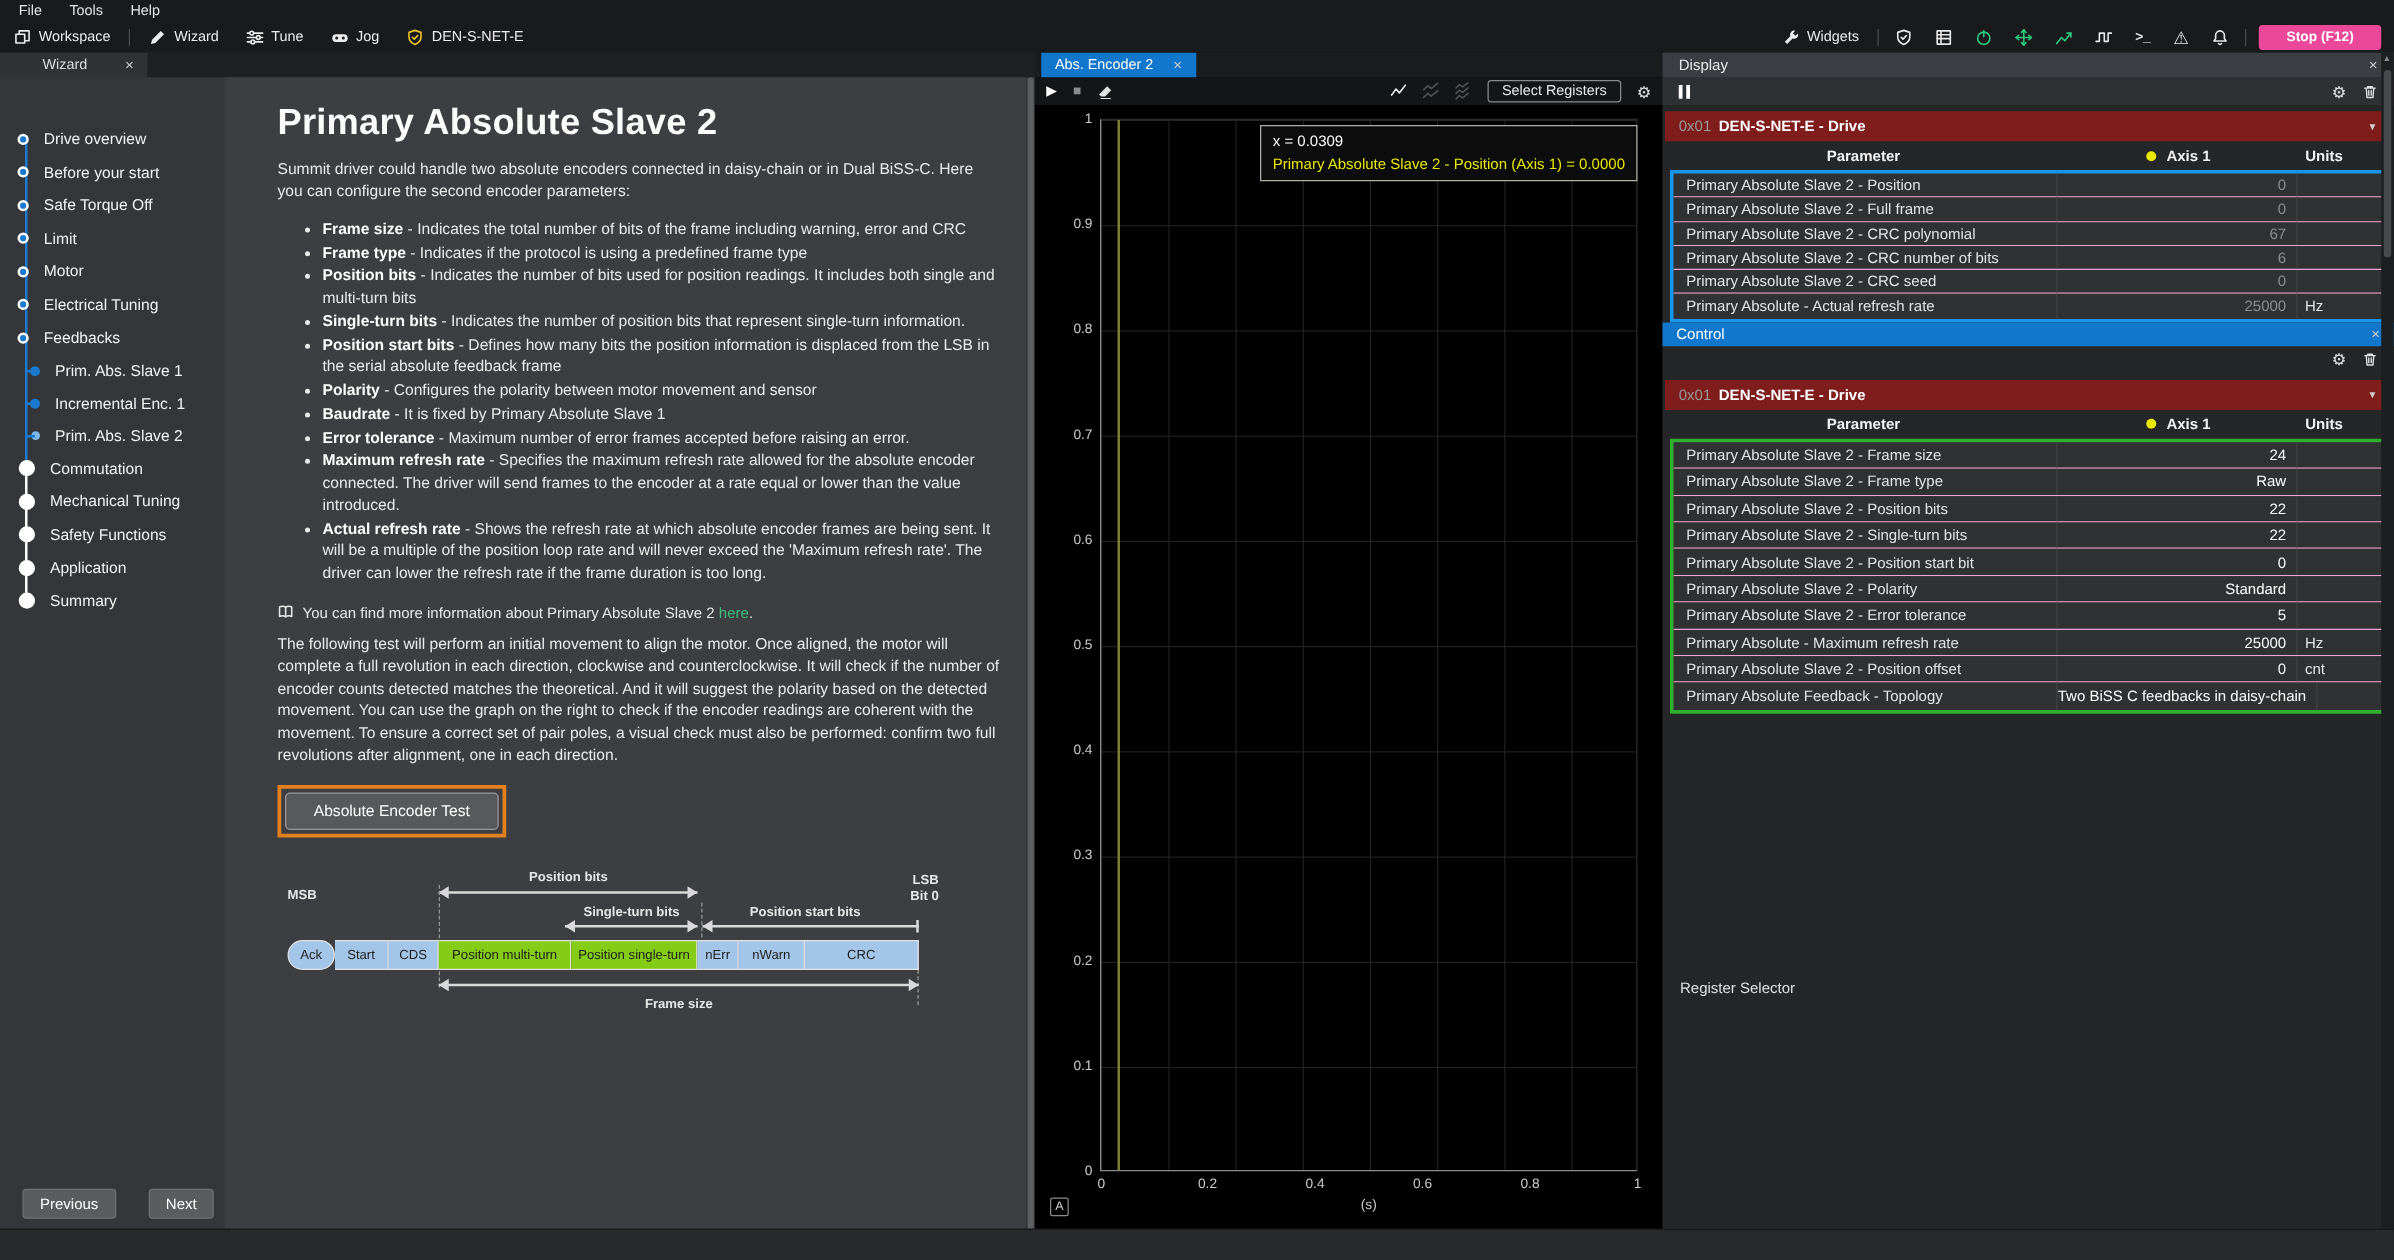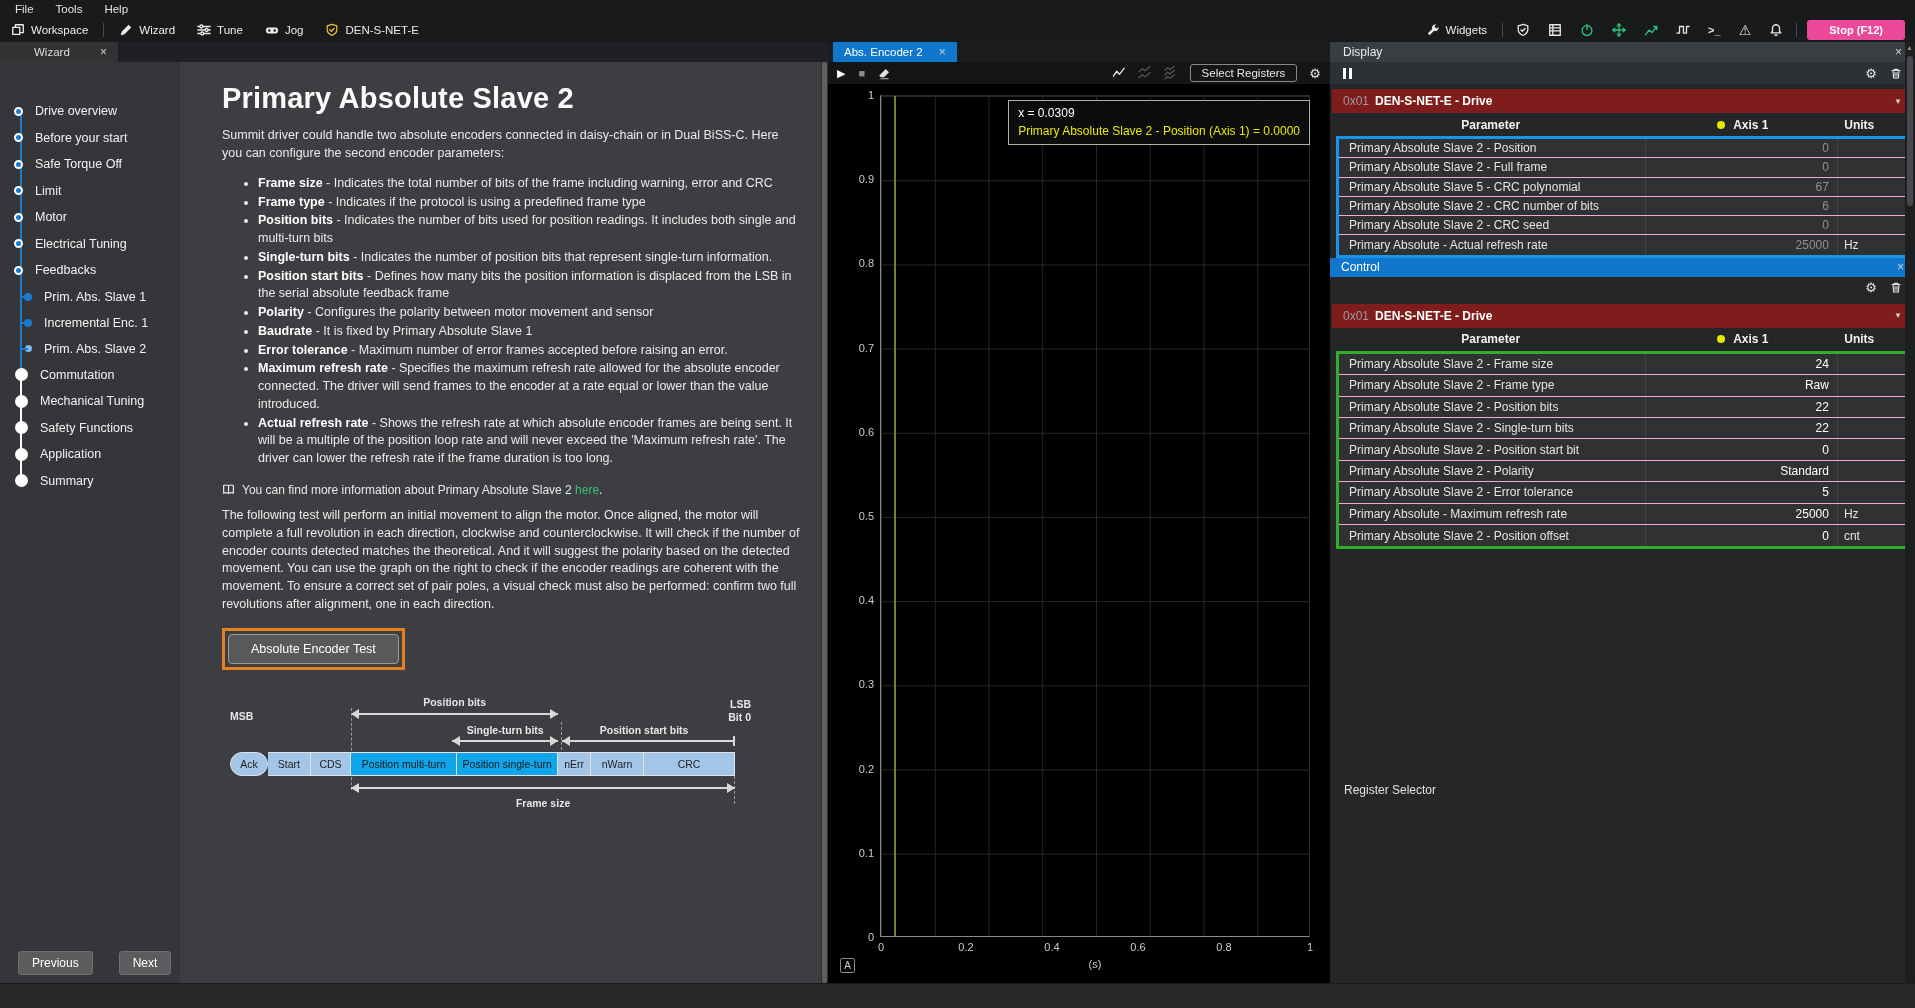--- a/index.html
+++ b/index.html
@@ -61,21 +61,21 @@
   .dlab { position:absolute; text-align:center; font-weight:bold; white-space:nowrap; }
   .arr { position:absolute; height:2px; background:#d9d9d9; }
   .arr .ah-l { position:absolute; left:0; top:-4px; width:0; height:0; border-right:8px solid #d9d9d9; border-top:5px solid transparent; border-bottom:5px solid transparent; }
   .arr .ah-r { position:absolute; right:0; top:-4px; width:0; height:0; border-left:8px solid #d9d9d9; border-top:5px solid transparent; border-bottom:5px solid transparent; }
   .arr .tick-r { position:absolute; right:0; top:-4px; width:2px; height:10px; background:#d9d9d9; }
   .dguide { position:absolute; width:0; border-left:1px dashed #9a9a9a; }
   .bitbar { position:absolute; left:0; top:56px; width:100%; height:24px; display:flex; }
   .cell { border:1px solid #e2e2e2; border-left:none; display:flex; align-items:center; justify-content:center; color:#1c1c1c; font-size:10.5px; white-space:nowrap; overflow:hidden; }
   .cell:first-child { border-left:1px solid #e2e2e2;border-radius:12px; }
   .cell.blue { background:#a3c6e8; }
-  .cell.red { background:#0ea5e9; }
+  .cell.red { background:#84cc16; }
 
   .vscroll { width:7px; background:#2f3032; position:relative; flex:none; }
   .vscroll .thumb { position:absolute; top:0; bottom:0; left:1px; width:5px; background:#5d5f61; border-radius:2px; }
 
   
   .region-plot { position:absolute; top:42px; left:828px; width:502px; bottom:25px; background:#000; }
   .plot-tabstrip { position:absolute; top:0; left:0; right:0; height:20px; background:#1b1c1e; display:flex; }
   .tab-enc { margin-left:5px; background:#1177cc; color:#fff; display:flex; align-items:center; gap:16px; padding:0 11px; font-size:11.5px; }
   .plot-toolbar { position:absolute; top:20px; left:0; right:0; height:22px; background:#141517; display:flex; align-items:center; padding:0 9px; gap:13px; }
   .pt-play { color:#fff; font-size:11px; line-height:1; }
@@ -514,21 +514,21 @@
         <span class="c1">Primary Absolute Slave 2 - Position</span>
         <span class="c2">0</span>
         <span class="c3"></span>
       </div>
     <div class="prow">
         <span class="c1">Primary Absolute Slave 2 - Full frame</span>
         <span class="c2">0</span>
         <span class="c3"></span>
       </div>
     <div class="prow">
-        <span class="c1">Primary Absolute Slave 5 - CRC polynomial</span>
+        <span class="c1">Primary Absolute Slave 2 - CRC polynomial</span>
         <span class="c2">67</span>
         <span class="c3"></span>
       </div>
     <div class="prow">
         <span class="c1">Primary Absolute Slave 2 - CRC number of bits</span>
         <span class="c2">6</span>
         <span class="c3"></span>
       </div>
     <div class="prow">
         <span class="c1">Primary Absolute Slave 2 - CRC seed</span>
@@ -612,20 +612,25 @@
     <div class="prow">
         <span class="c1">Primary Absolute - Maximum refresh rate</span>
         <span class="c2">25000</span>
         <span class="c3">Hz</span>
       </div>
     <div class="prow">
         <span class="c1">Primary Absolute Slave 2 - Position offset</span>
         <span class="c2">0</span>
         <span class="c3">cnt</span>
       </div>
+    <div class="prow">
+        <span class="c1">Primary Absolute Feedback - Topology</span>
+        <span class="c2">Two BiSS C feedbacks in daisy-chain</span>
+        <span class="c3"></span>
+      </div>
   </div>
 
   <span class="regsel">Register Selector</span>
   <div class="rscroll">
     <span class="up">▲</span>
     <div class="thumb"></div>
   </div>
 </div>
 
 <div class="statusbar"></div>

